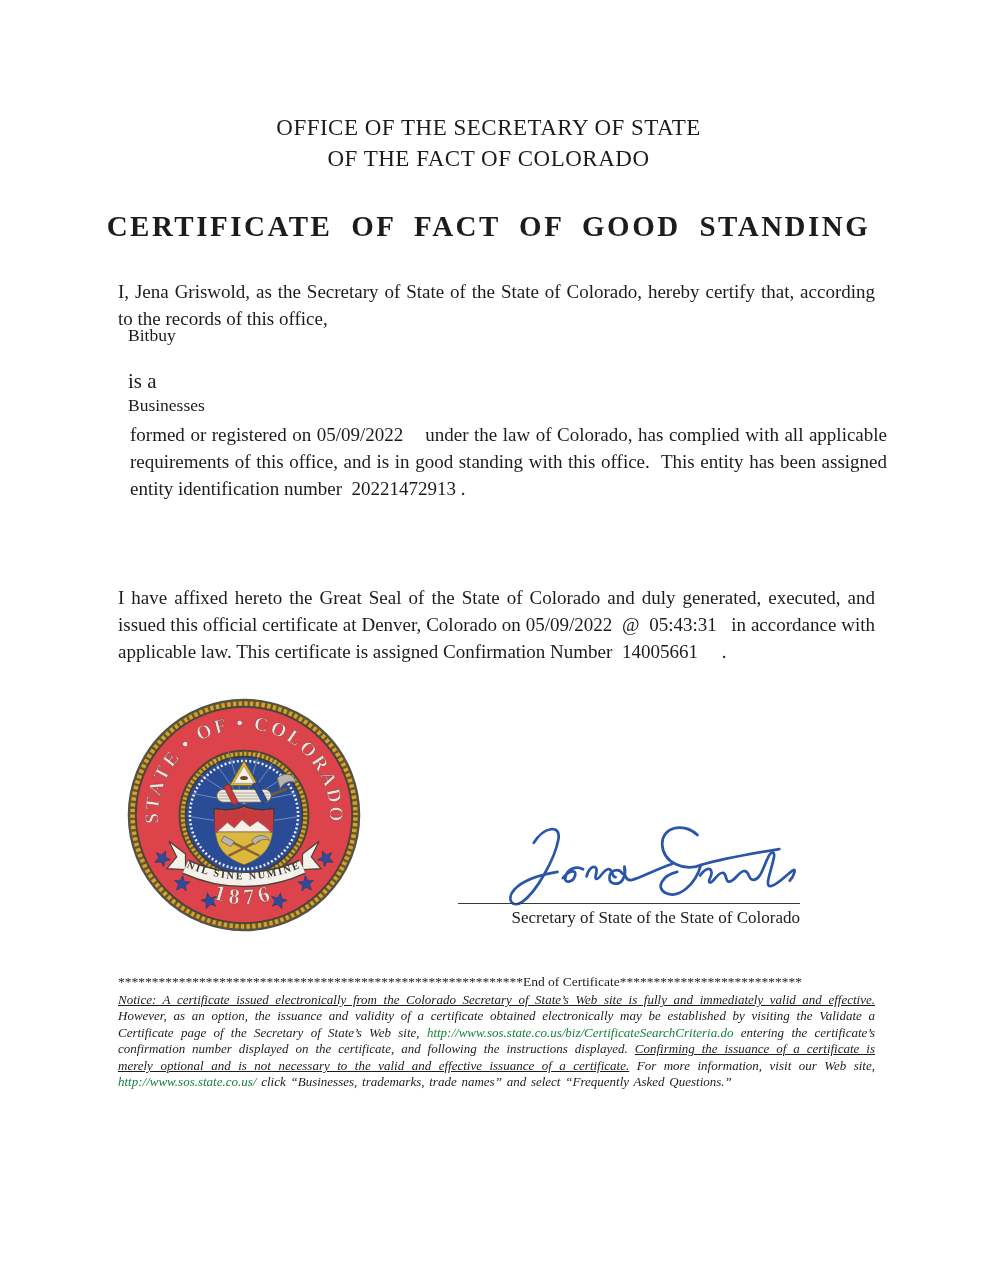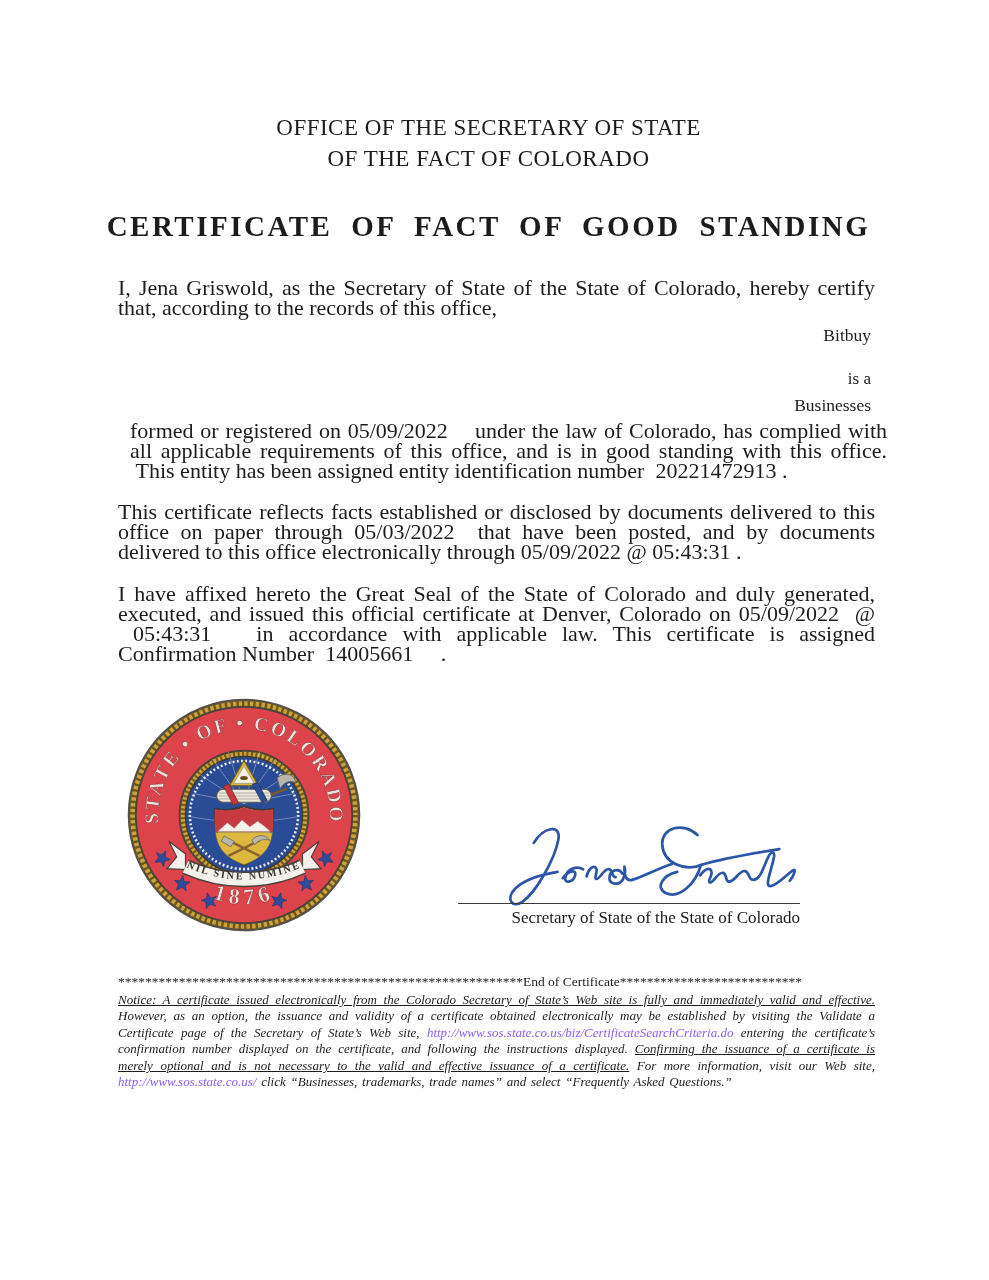--- a/index.html
+++ b/index.html
@@ -2,55 +2,54 @@
 <html><head>
 <meta charset="utf-8">
 <style>
   html,body{margin:0;padding:0;background:#ffffff;}
   .page{position:relative;width:977px;height:1280px;background:#ffffff;overflow:hidden;
         font-family:"Liberation Serif", serif;color:#1c1c1c;}
   .abs{position:absolute;}
   .hdr{left:0;right:0;text-align:center;font-size:23px;line-height:31px;letter-spacing:0.5px;}
   .title{left:0;right:0;text-align:center;font-weight:bold;font-size:29px;
          letter-spacing:2.5px;word-spacing:9px;}
-  .para{left:118px;width:757px;font-size:22px;line-height:20px;text-align:justify;
+  .para{left:118px;width:757px;font-size:19px;line-height:27px;text-align:justify;
         text-align-last:left;}
-  .centerline{left:114px;width:757px;text-align:right;font-size:17.5px;}
+  .centerline{left:128px;width:757px;text-align:left;font-size:17.5px;}
   .sig-line{border-top:1.6px solid #3a3a3a;height:0;}
   .sig-label{text-align:right;font-size:17px;}
   .endline{font-size:13.5px;white-space:nowrap;overflow:hidden;}
   .notice{font-size:13px;font-style:italic;line-height:16.4px;text-align:justify;
           text-align-last:left;word-spacing:1.5px;}
   .seg-underline{text-decoration:underline;}
   .seg-plain{}
-  a.seg-link{color:#8b5cf6;text-decoration:none;cursor:pointer;}
+  a.seg-link{color:#15803d;text-decoration:none;cursor:pointer;}
 </style>
 </head>
 <body>
 
 <div class="page">
 
   <div class="abs hdr" style="top:112px;">
     <div>OFFICE OF THE SECRETARY OF STATE</div>
     <div>OF THE FACT OF COLORADO</div>
   </div>
 
   <div class="abs title" style="top:210px;">CERTIFICATE OF FACT OF GOOD STANDING</div>
 
   <div class="abs para" style="top:278px;">I, Jena Griswold, as the Secretary of State of the State of Colorado, hereby certify that, according to the records of this office,</div>
 
   <div class="abs centerline" style="top:325px;">Bitbuy</div>
 
-  <div class="abs centerline" style="top:369px;font-size:17px;">is a</div>
+  <div class="abs centerline" style="top:369px;font-size:21px;">is a</div>
 
   <div class="abs centerline" style="top:395px;">Businesses</div>
 
   <div class="abs para" style="top:421px;margin-left:12px;">formed or registered on 05/09/2022 &nbsp;&nbsp; under the law of Colorado, has complied with all applicable requirements of this office, and is in good standing with this office. &nbsp;This entity has been assigned entity identification number &nbsp;20221472913 .</div>
 
-  <div class="abs para" style="top:502px;">This certificate reflects facts established or disclosed by documents delivered to this office on paper through 05/03/2022 &nbsp;that have been posted, and by documents delivered to this office electronically through 05/09/2022 @ 05:43:31 .</div>
 
   <div class="abs para" style="top:584px;">I have affixed hereto the Great Seal of the State of Colorado and duly generated, executed, and issued this official certificate at Denver, Colorado on 05/09/2022 &nbsp;@ &nbsp;05:43:31 &nbsp; in accordance with applicable law. This certificate is assigned Confirmation Number &nbsp;14005661 &nbsp;&nbsp;&nbsp;&nbsp;.</div>
 
   <svg class="abs" style="left:127px;top:698px;" width="234" height="234" viewBox="0 0 240 240">
     <defs>
       <path id="star5" d="M0,-8.5 L2.5,-2.6 L8.1,-2.6 L3.6,1.1 L5,6.9 L0,3.3 L-5,6.9 L-3.6,1.1 L-8.1,-2.6 L-2.5,-2.6 Z"></path>
       <path id="arcTop" d="M40.2,157.2 A88,88 0 1 1 199.8,157.2" fill="none"></path>
       <path id="arcBottom" d="M55,183 A88,88 0 0 0 185,183" fill="none"></path>
       <path id="arcBanner" d="M60,173 A144,144 0 0 0 180,173" fill="none"></path>
     </defs>

